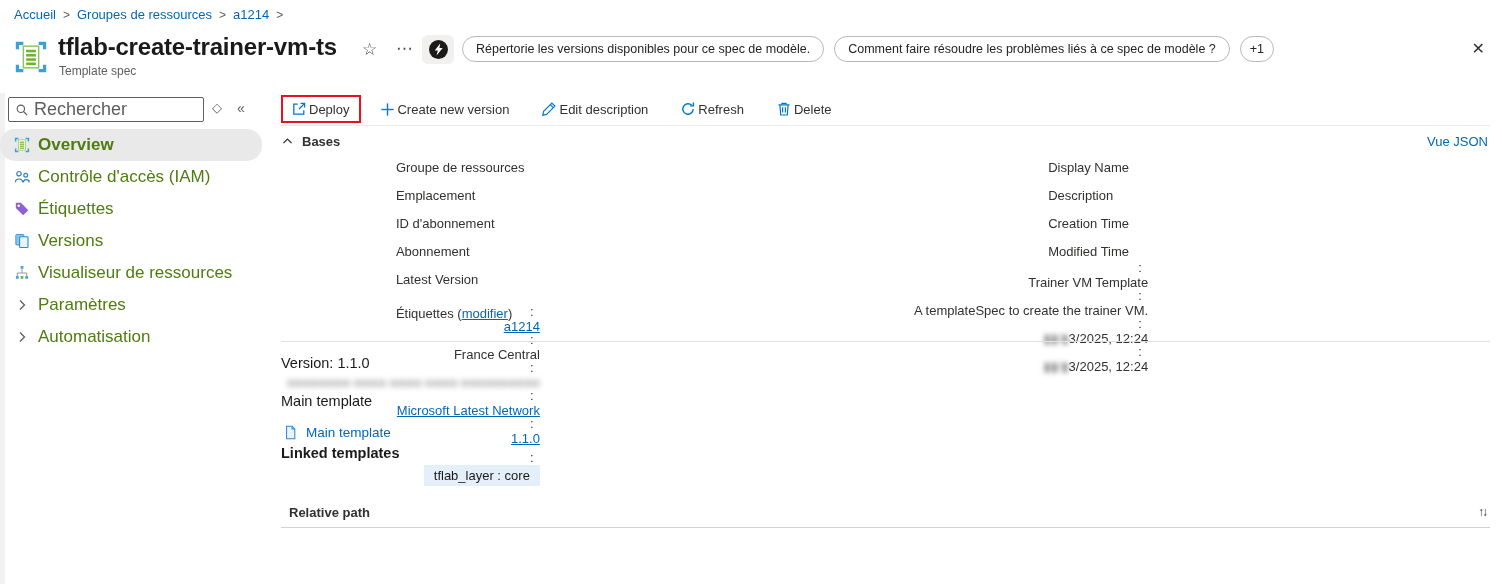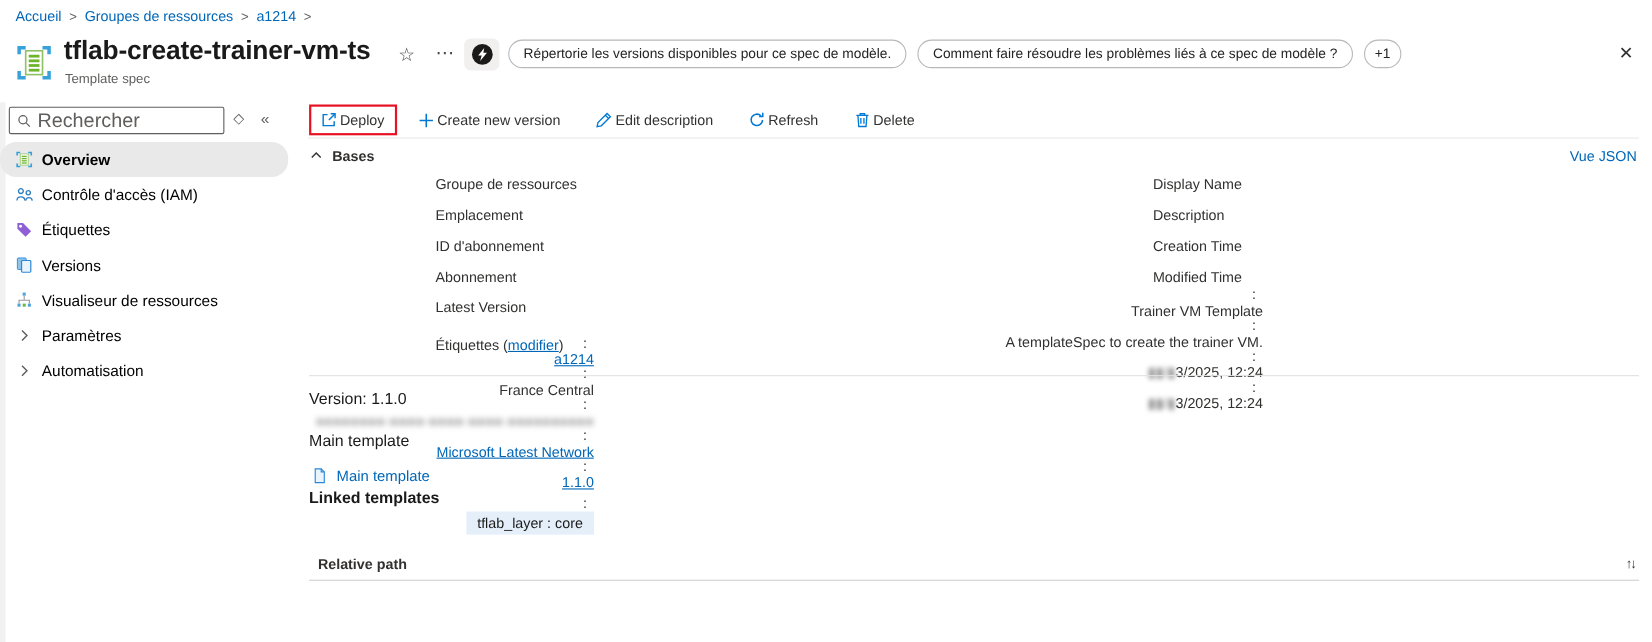--- a/index.html
+++ b/index.html
@@ -33,21 +33,21 @@
   .search-wrap { top:97px; left:8px; width:196px; height:25px; border:1px solid #605e5c; border-radius:2px;
     background:#fff; display:flex; align-items:center; padding:0 6px; gap:5px; }
   .search-wrap input { border:none; outline:none; width:100%; font-size:18px;
     font-family:"Liberation Sans",sans-serif; color:#ef4444; }
   .search-wrap input::placeholder { color:#605e5c; }
   .sb-mini-icon { font-size:13px; color:#605e5c; cursor:pointer; }
   .sb-opt { top:100px; left:212px; }
   .sb-collapse { top:100px; left:237px; font-size:14px; }
   .nav { top:129px; left:0; width:262px; }
   .nav-item { height:32px; display:flex; align-items:center; gap:8px; padding-left:14px; cursor:pointer;
-    font-size:14px; color:#000000;border-radius:15px; }
+    font-size:17px; color:#4d7c0f;border-radius:15px; }
   .nav-item.selected { background:#e9e9e9; font-weight:700; }
   .nav-item .nicon { width:16px; height:16px; flex:0 0 16px; display:flex; }
 
   
   .toolbar { top:93px; left:281px; height:32px; display:flex; align-items:center; }
   .tb-btn { display:flex; align-items:flex-end; gap:2px; padding:5px 9px; cursor:pointer; font-size:13px;
     color:#323130; white-space:nowrap; }
   .tb-deploy { border:2px solid #e81123; padding:4px 10px 4px 8px; margin-right:10px; }
   .tb-gap { margin-left:14px; }
   .toolbar-divider { top:125px; left:280px; right:12px; border-top:1px solid #eaeaea; }

